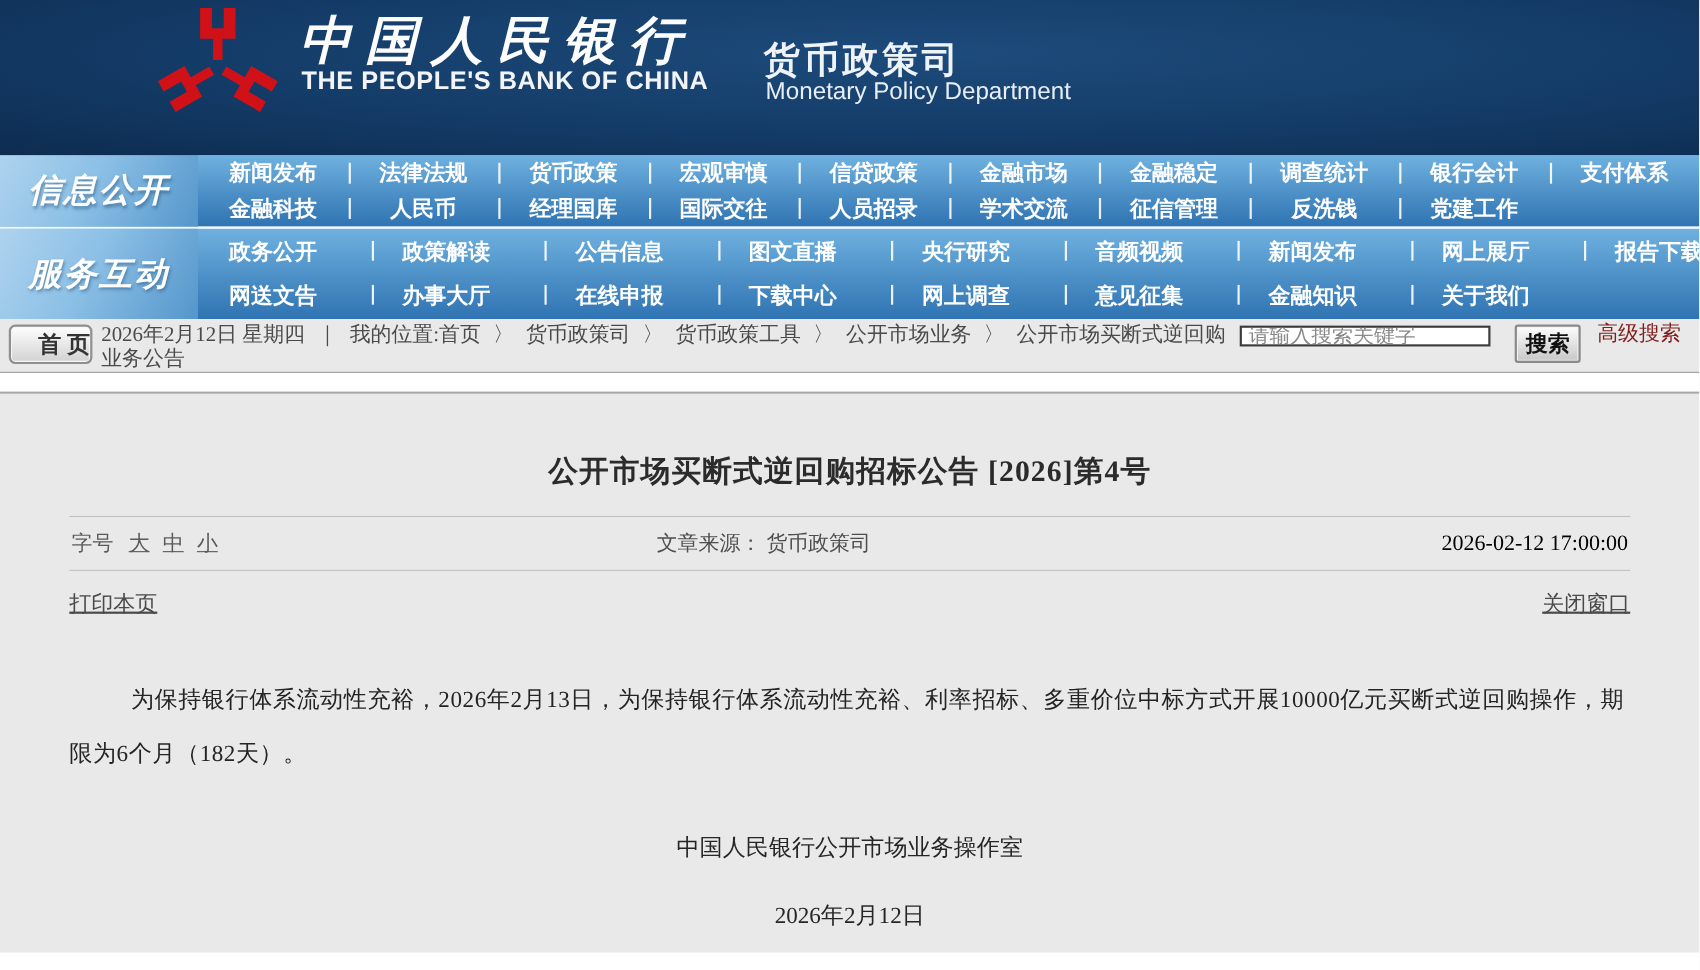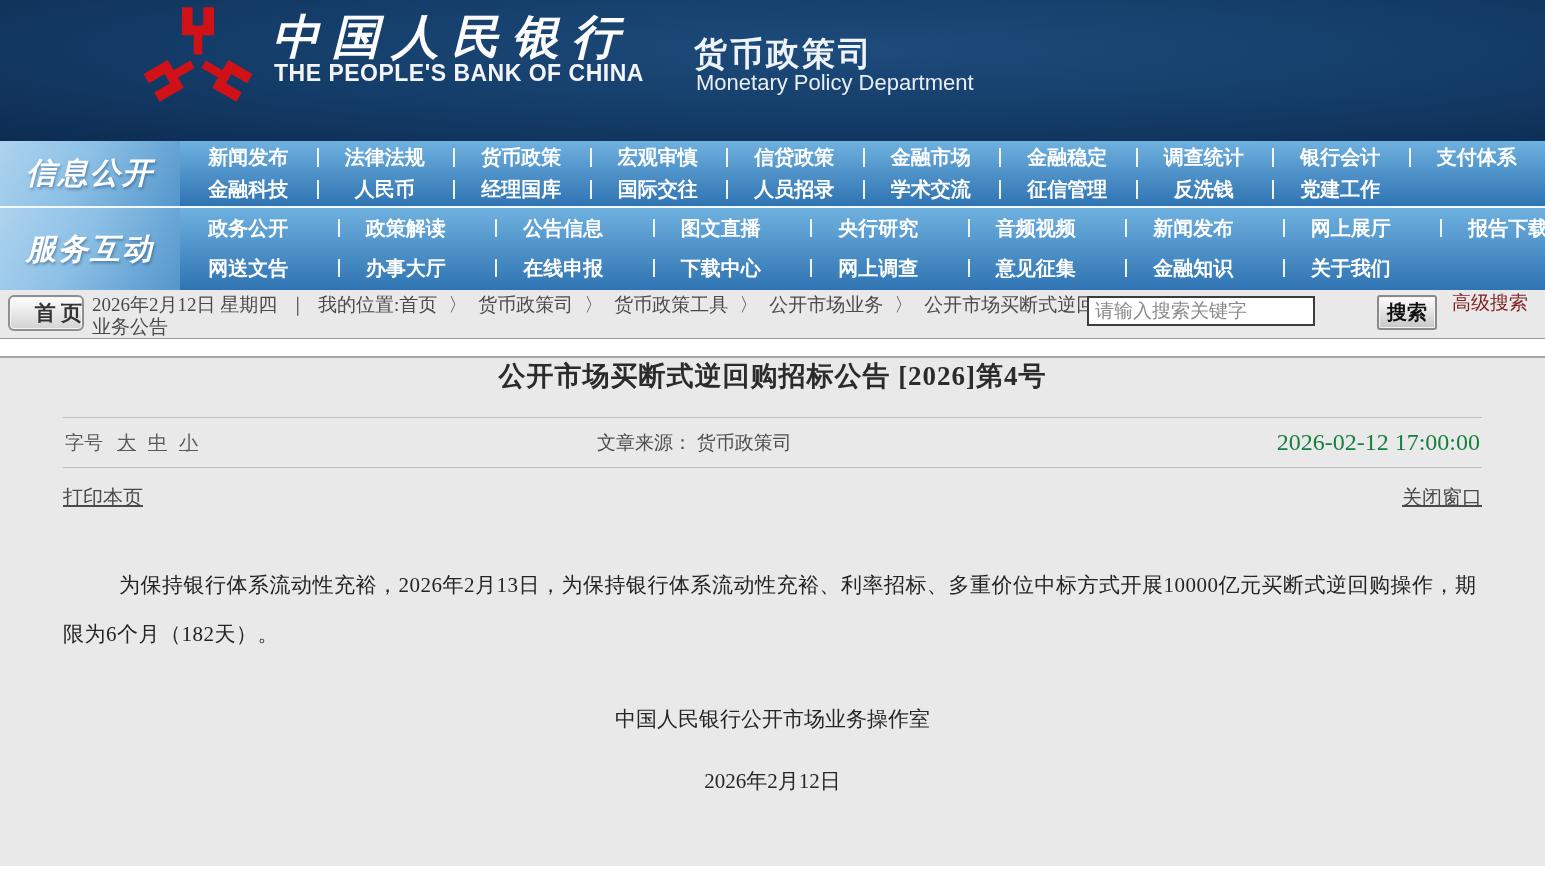--- a/index.html
+++ b/index.html
@@ -39,44 +39,44 @@
   
   .crumb-bar { position:relative; height:49px; background:#e9e9e9; border-bottom:1px solid #9c9c9c;
     font-family:"Liberation Serif", serif; }
   .home-btn { position:absolute; left:8px; top:5px; width:76px; height:36px;
     background:linear-gradient(#fefefe, #d2d2d2); border:2px solid #8f8f8f; border-radius:6px;
     box-shadow:inset 0 0 0 1px #f5f5f5; color:#333; font-size:21px; font-weight:bold;
     font-family:Liberation Serif, serif; cursor:pointer; line-height:30px; text-align:right; }
   .trail { position:absolute; left:92px; top:4px; width:1035px; color:#4a4a4a; font-size:19px;
     line-height:22px; }
   .trail span { margin-right:11px; cursor:pointer; }
-  .search-input { position:absolute; left:1087px; top:6px; width:228px; height:30px;
+  .search-input { position:absolute; left:1127px; top:6px; width:228px; height:19px;
     border:2px solid #3c3c3c; background:#fff; font-size:19px; color:#444; padding:0 6px;
     font-family:"Liberation Serif", serif; }
   .search-input::placeholder { color:#8a8a8a; }
   .search-btn { position:absolute; left:1377px; top:5px; width:60px; height:35px;
     background:linear-gradient(#fdfdfd, #c7c7c7); border:2px solid #8a8a8a; border-radius:3px;
     box-shadow:inset 0 0 0 1px #f2f2f2; font-size:20px; font-weight:bold; color:#111;
     font-family:"Liberation Serif", serif; cursor:pointer; }
   .adv-search { position:absolute; left:1452px; top:0; font-size:19px; color:#7f1d1d; cursor:pointer; }
 
   .white-strip { height:19px; background:#fff; border-bottom:2px solid #a5a5a5; }
 
   
   .content { height:508px; background:#e9e9e9; padding:0 63px;
     font-family:"Liberation Serif", serif; color:#262626; }
-  .article-title { text-align:center; font-size:27px; font-weight:bold; color:#2b2b2b;
+  .article-title { padding-top:52px; text-align:center; font-size:27px; font-weight:bold; color:#2b2b2b;
     letter-spacing:1px; }
   .meta { position:relative; display:flex; align-items:center; margin-top:23px;
     border-top:1px solid #c0c0c0; border-bottom:1px solid #c0c0c0; padding:11px 2px;
     font-size:19px; color:#5a5a5a; }
   .meta .fs-label { margin-right:14px; }
   .meta .fs-link { margin-right:12px; text-decoration:underline; cursor:pointer; }
   .meta-source { position:absolute; left:534px; color:#4e4e4e; }
-  .meta-time { margin-left:auto; color:#15803d; font-size:24px; }
+  .meta-time { margin-left:auto; color:#000000; font-size:20px; }
   .tools { display:flex; justify-content:space-between; gap:38px; margin-top:16px; font-size:20px; color:#4a4a4a; }
   .tools span { text-decoration:underline; cursor:pointer; }
   .article-body { margin-top:50px; font-size:21px; line-height:49px; color:#242424;
     text-indent:56px; letter-spacing:0.5px; }
   .signoff { margin-top:46px; text-align:center; font-size:21px; }
   .sign-date { margin-top:34px; text-align:center; font-size:21px; }
 </style>
 </head>
 <body>
 

